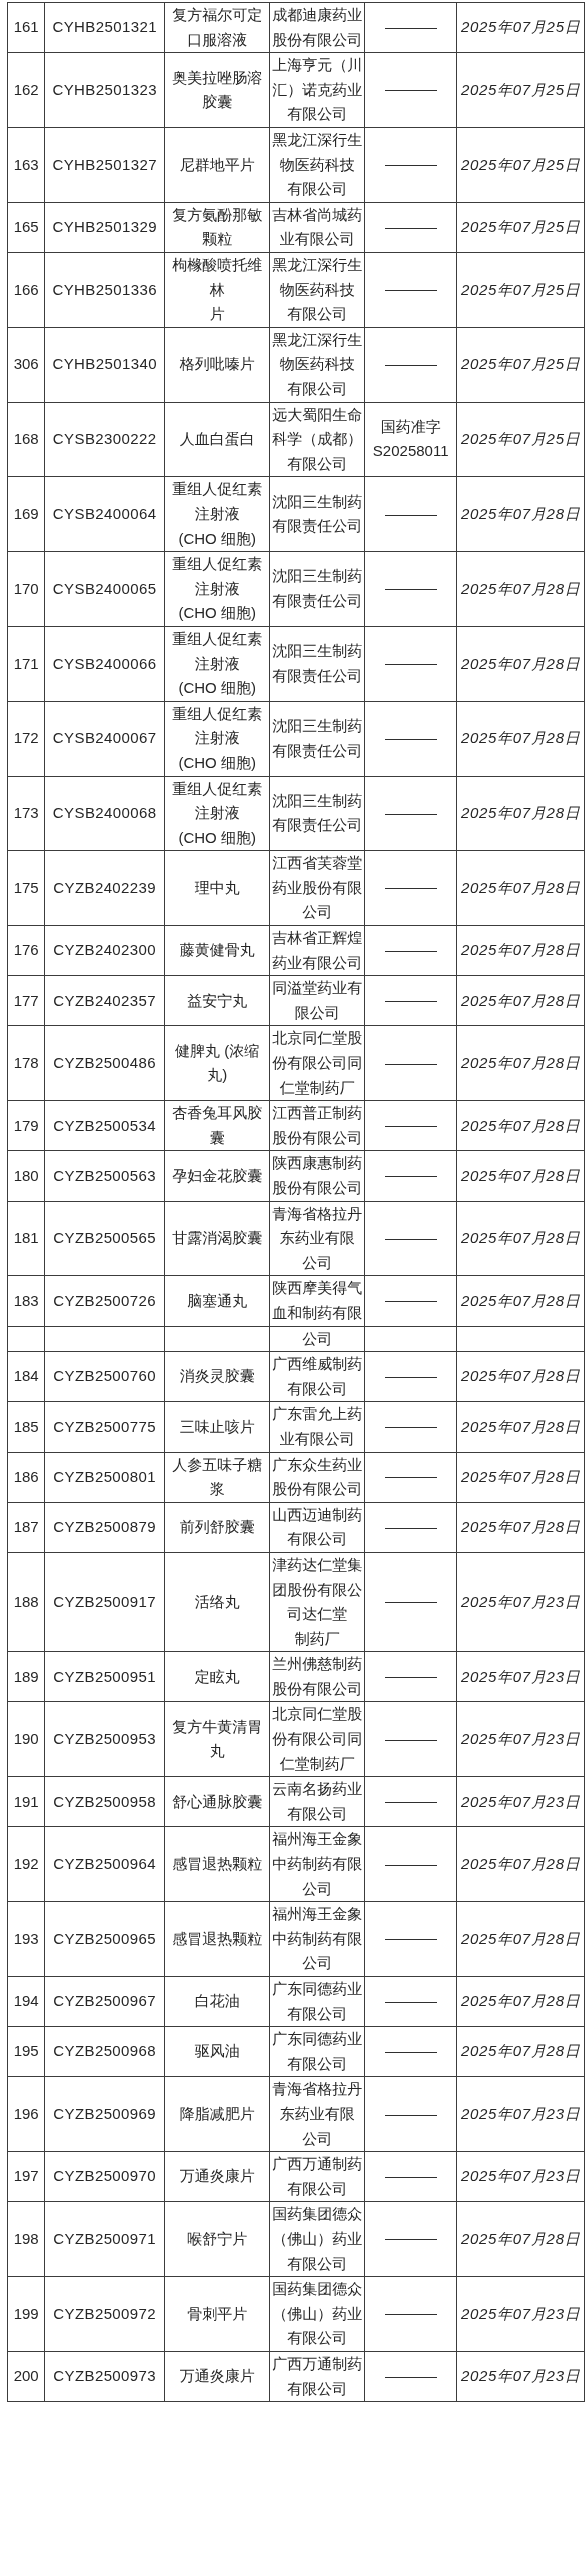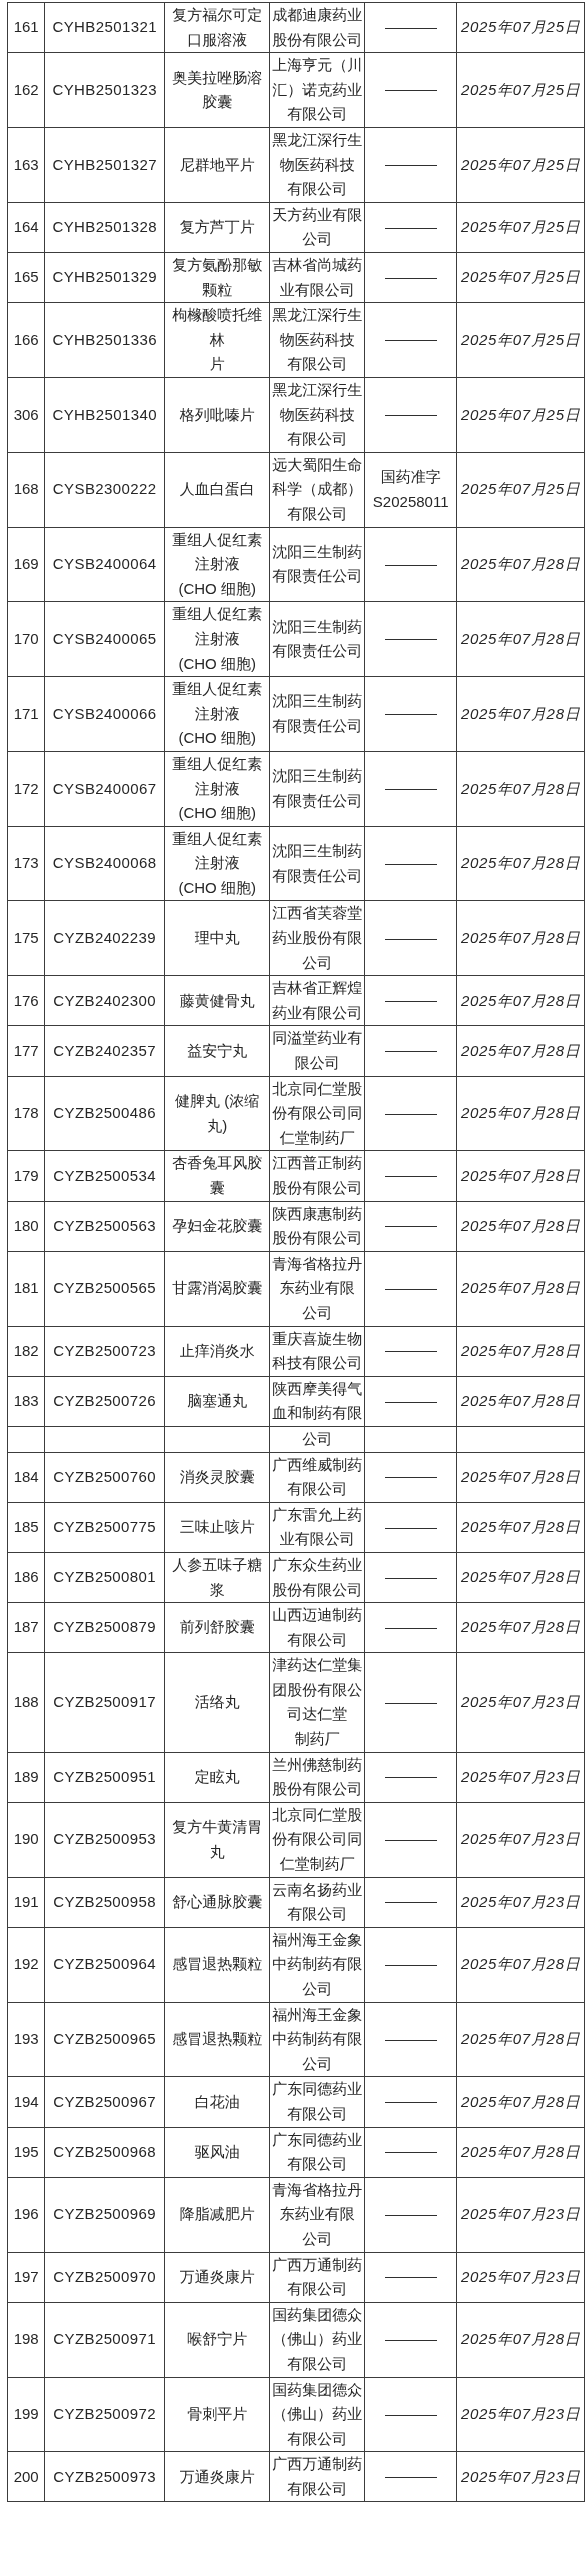--- a/index.html
+++ b/index.html
@@ -84,29 +84,20 @@
           <td class="c-no">163</td>
           <td class="c-code">CYHB2501327</td>
           <td class="c-drug">尼群地平片</td>
           <td class="c-company">黑龙江深行生
 物医药科技
 有限公司</td>
           <td class="c-approval"><span class="dash"></span></td>
           <td class="c-date">2025年07月25日</td>
         </tr>
         <tr>
-          <td class="c-no">164</td>
-          <td class="c-code">CYHB2501328</td>
-          <td class="c-drug">复方芦丁片</td>
-          <td class="c-company">天方药业有限
-公司</td>
-          <td class="c-approval"><span class="dash"></span></td>
-          <td class="c-date">2025年07月25日</td>
-        </tr>
-        <tr>
           <td class="c-no">165</td>
           <td class="c-code">CYHB2501329</td>
           <td class="c-drug">复方氨酚那敏
 颗粒</td>
           <td class="c-company">吉林省尚城药
 业有限公司</td>
           <td class="c-approval"><span class="dash"></span></td>
           <td class="c-date">2025年07月25日</td>
         </tr>
         <tr>
@@ -256,29 +247,20 @@
           <td class="c-no">181</td>
           <td class="c-code">CYZB2500565</td>
           <td class="c-drug">甘露消渴胶囊</td>
           <td class="c-company">青海省格拉丹
 东药业有限
 公司</td>
           <td class="c-approval"><span class="dash"></span></td>
           <td class="c-date">2025年07月28日</td>
         </tr>
         <tr>
-          <td class="c-no">182</td>
-          <td class="c-code">CYZB2500723</td>
-          <td class="c-drug">止痒消炎水</td>
-          <td class="c-company">重庆喜旋生物
-科技有限公司</td>
-          <td class="c-approval"><span class="dash"></span></td>
-          <td class="c-date">2025年07月28日</td>
-        </tr>
-        <tr>
           <td class="c-no">183</td>
           <td class="c-code">CYZB2500726</td>
           <td class="c-drug">脑塞通丸</td>
           <td class="c-company">陕西摩美得气
 血和制药有限</td>
           <td class="c-approval"><span class="dash"></span></td>
           <td class="c-date">2025年07月28日</td>
         </tr>
         <tr>
           <td class="c-no"></td>

